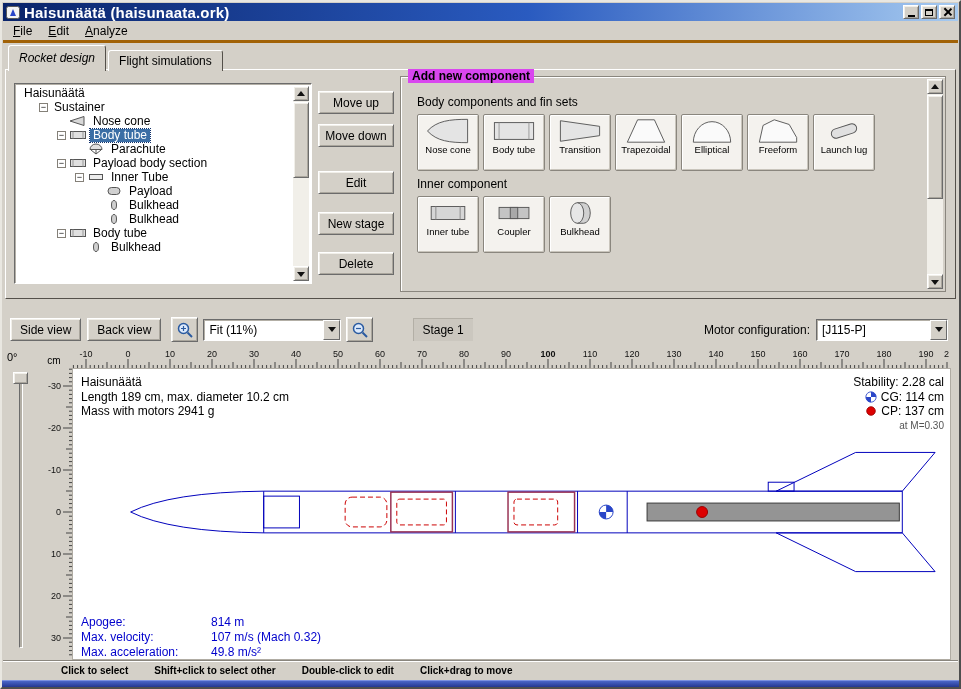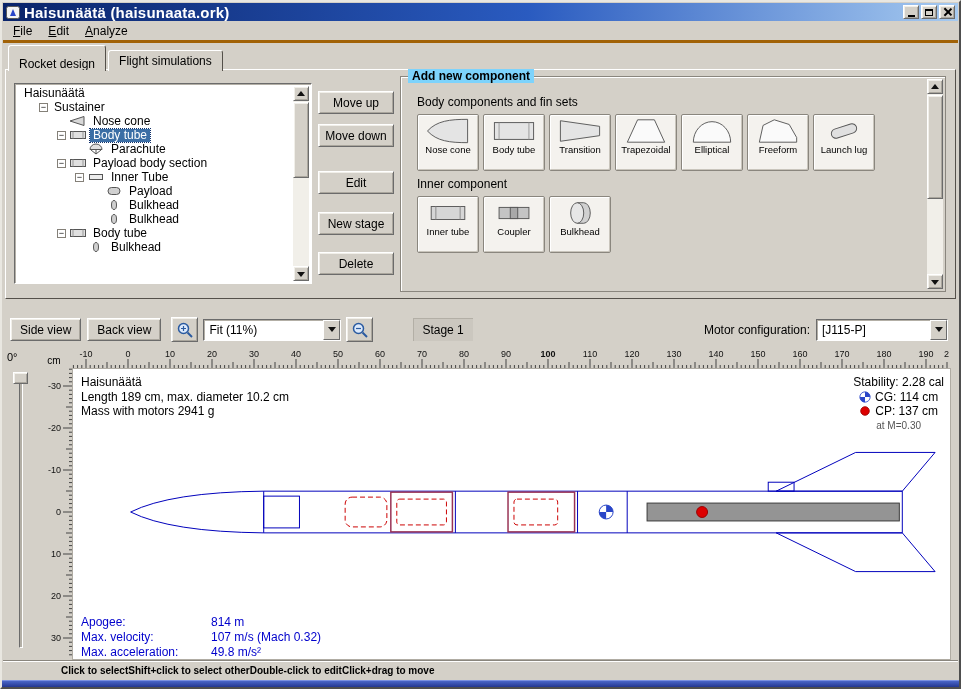--- a/index.html
+++ b/index.html
@@ -36,21 +36,21 @@
   .menubar{ position:absolute; left:1px; top:19px; width:955px; height:22px;
     display:flex; align-items:center; padding-left:2px; border-bottom:3px solid #a16207; }
   .menu-item{ padding:3px 8px; }
   .menu-item u{ text-decoration:underline; }
 
   
   .tabstrip{ position:absolute; left:6px; top:43px; height:26px; display:flex; align-items:flex-end; z-index:6; }
   .tab{ height:21px; padding:3px 10px 2px; background:#d4d0c8; margin-right:2px;
     border:1px solid #54504a; border-left-color:#fff; border-top-color:#fff; border-bottom:none;
     border-radius:3px 3px 0 0; white-space:nowrap; }
-  .tab.active{ height:26px; position:relative; padding-top:11px; }
+  .tab.active{ height:26px; position:relative; padding-top:5px;font-style:italic; }
   .tab.active::after{ content:''; position:absolute; left:1px; right:1px; bottom:-2px; height:3px; background:#d4d0c8; }
 
   .tab-panel{ position:absolute; left:3px; top:67px; width:951px; height:230px; background:#d4d0c8;
     border:1px solid; border-color:#ffffff #54504a #54504a #ffffff; }
 
   
   .tree-wrap{ position:absolute; left:8px; top:13px; width:298px; height:201px; background:#fff; }
   .tree{ position:absolute; left:2px; top:2px; right:18px; bottom:2px; overflow:hidden; }
   .trow{ height:14px; display:flex; align-items:center; white-space:nowrap; }
   .tind{ display:inline-block; height:1px; flex:0 0 auto; }
@@ -71,21 +71,21 @@
   .sb-thumb{ position:absolute; left:0; width:16px; background:#d4d0c8; }
 
   
   .action-col{ position:absolute; left:312px; top:20px; width:78px; height:190px; }
   .abtn{ position:absolute; left:0; width:76px; height:23px; background:#d4d0c8;
     display:flex; align-items:center; justify-content:center; }
 
   
   .groupbox{ position:absolute; left:394px; top:6px; width:546px; height:216px;
     border:1px solid #8a867e; box-shadow:1px 1px 0 #fff inset; }
-  .gb-legend{ position:absolute; left:7px; top:-8px; background:#7dd3fc; padding:0 4px; font-weight:bold; }
+  .gb-legend{ position:absolute; left:7px; top:-8px; background:#d946ef; padding:0 4px; font-weight:bold; }
   .gb-content{ position:absolute; left:2px; top:10px; right:20px; bottom:2px; padding:2px 0 0 14px; overflow:hidden; }
   .comp-section-label{ margin:6px 0 5px; }
   .comp-row{ display:flex; gap:4px; }
   .comp-btn{ width:62px; height:57px; background:#f4f2ee; border:1px solid #8a867e;
     border-radius:2px; box-shadow:inset 1px 1px 0 #fff, inset -1px -1px 0 #c9c5bc;
     display:flex; flex-direction:column; align-items:center; justify-content:flex-start; padding-top:2px; }
   .comp-btn svg{ width:48px; height:28px; flex:0 0 auto; }
   .comp-btn span{ font-size:9.5px; line-height:1.05; text-align:center; }
 
   
@@ -115,29 +115,29 @@
   #hruler{ position:absolute; left:70px; top:344px; width:879px; height:22px; }
   #vruler{ position:absolute; left:34px; top:366px; width:36px; height:292px; }
   .rlabel{ font-size:9px; fill:#111; font-family:"Liberation Sans",sans-serif; }
   .rlabel.bold{ font-weight:bold; }
 
   .canvas{ position:absolute; left:70px; top:366px; width:879px; height:292px; background:#fff;
     border:1px solid #b0aca3; overflow:hidden; }
   #rocket-svg{ position:absolute; left:0; top:0; width:100%; height:100%; }
   .fig-info{ position:absolute; left:8px; top:6px; line-height:14.5px; }
   .stab-box{ position:absolute; right:6px; top:6px; text-align:right; line-height:14.5px; }
-  .stab-row{ display:flex; justify-content:center; align-items:center; gap:4px; }
+  .stab-row{ display:flex; justify-content:flex-end; align-items:center; gap:4px; }
   .stab-mach{ font-size:10px; color:#555; }
   .flight-info{ position:absolute; left:8px; top:246px; color:#0000cc; line-height:15px; }
   .flight-row .flabel{ display:inline-block; width:130px; }
 
   
   .statusbar{ position:absolute; left:1px; top:658px; width:955px; height:20px;
     border-top:1px solid #8a867e; box-shadow:inset 0 1px 0 #fff;
-    display:flex; align-items:center; padding-left:58px;
+    display:flex; align-items:center; gap:26px; padding-left:58px;
     font-size:10px; font-weight:bold; }
 
   .taskbar-strip{ position:absolute; left:-2px; top:678px; width:961px; height:9px;
     background:linear-gradient(to bottom,#4a66c8,#16277e); border-top:1px solid #7a90e0; }
 </style>
 </head>
 <body>
 
 <svg width="0" height="0" style="position:absolute" aria-hidden="true">
   <defs>

